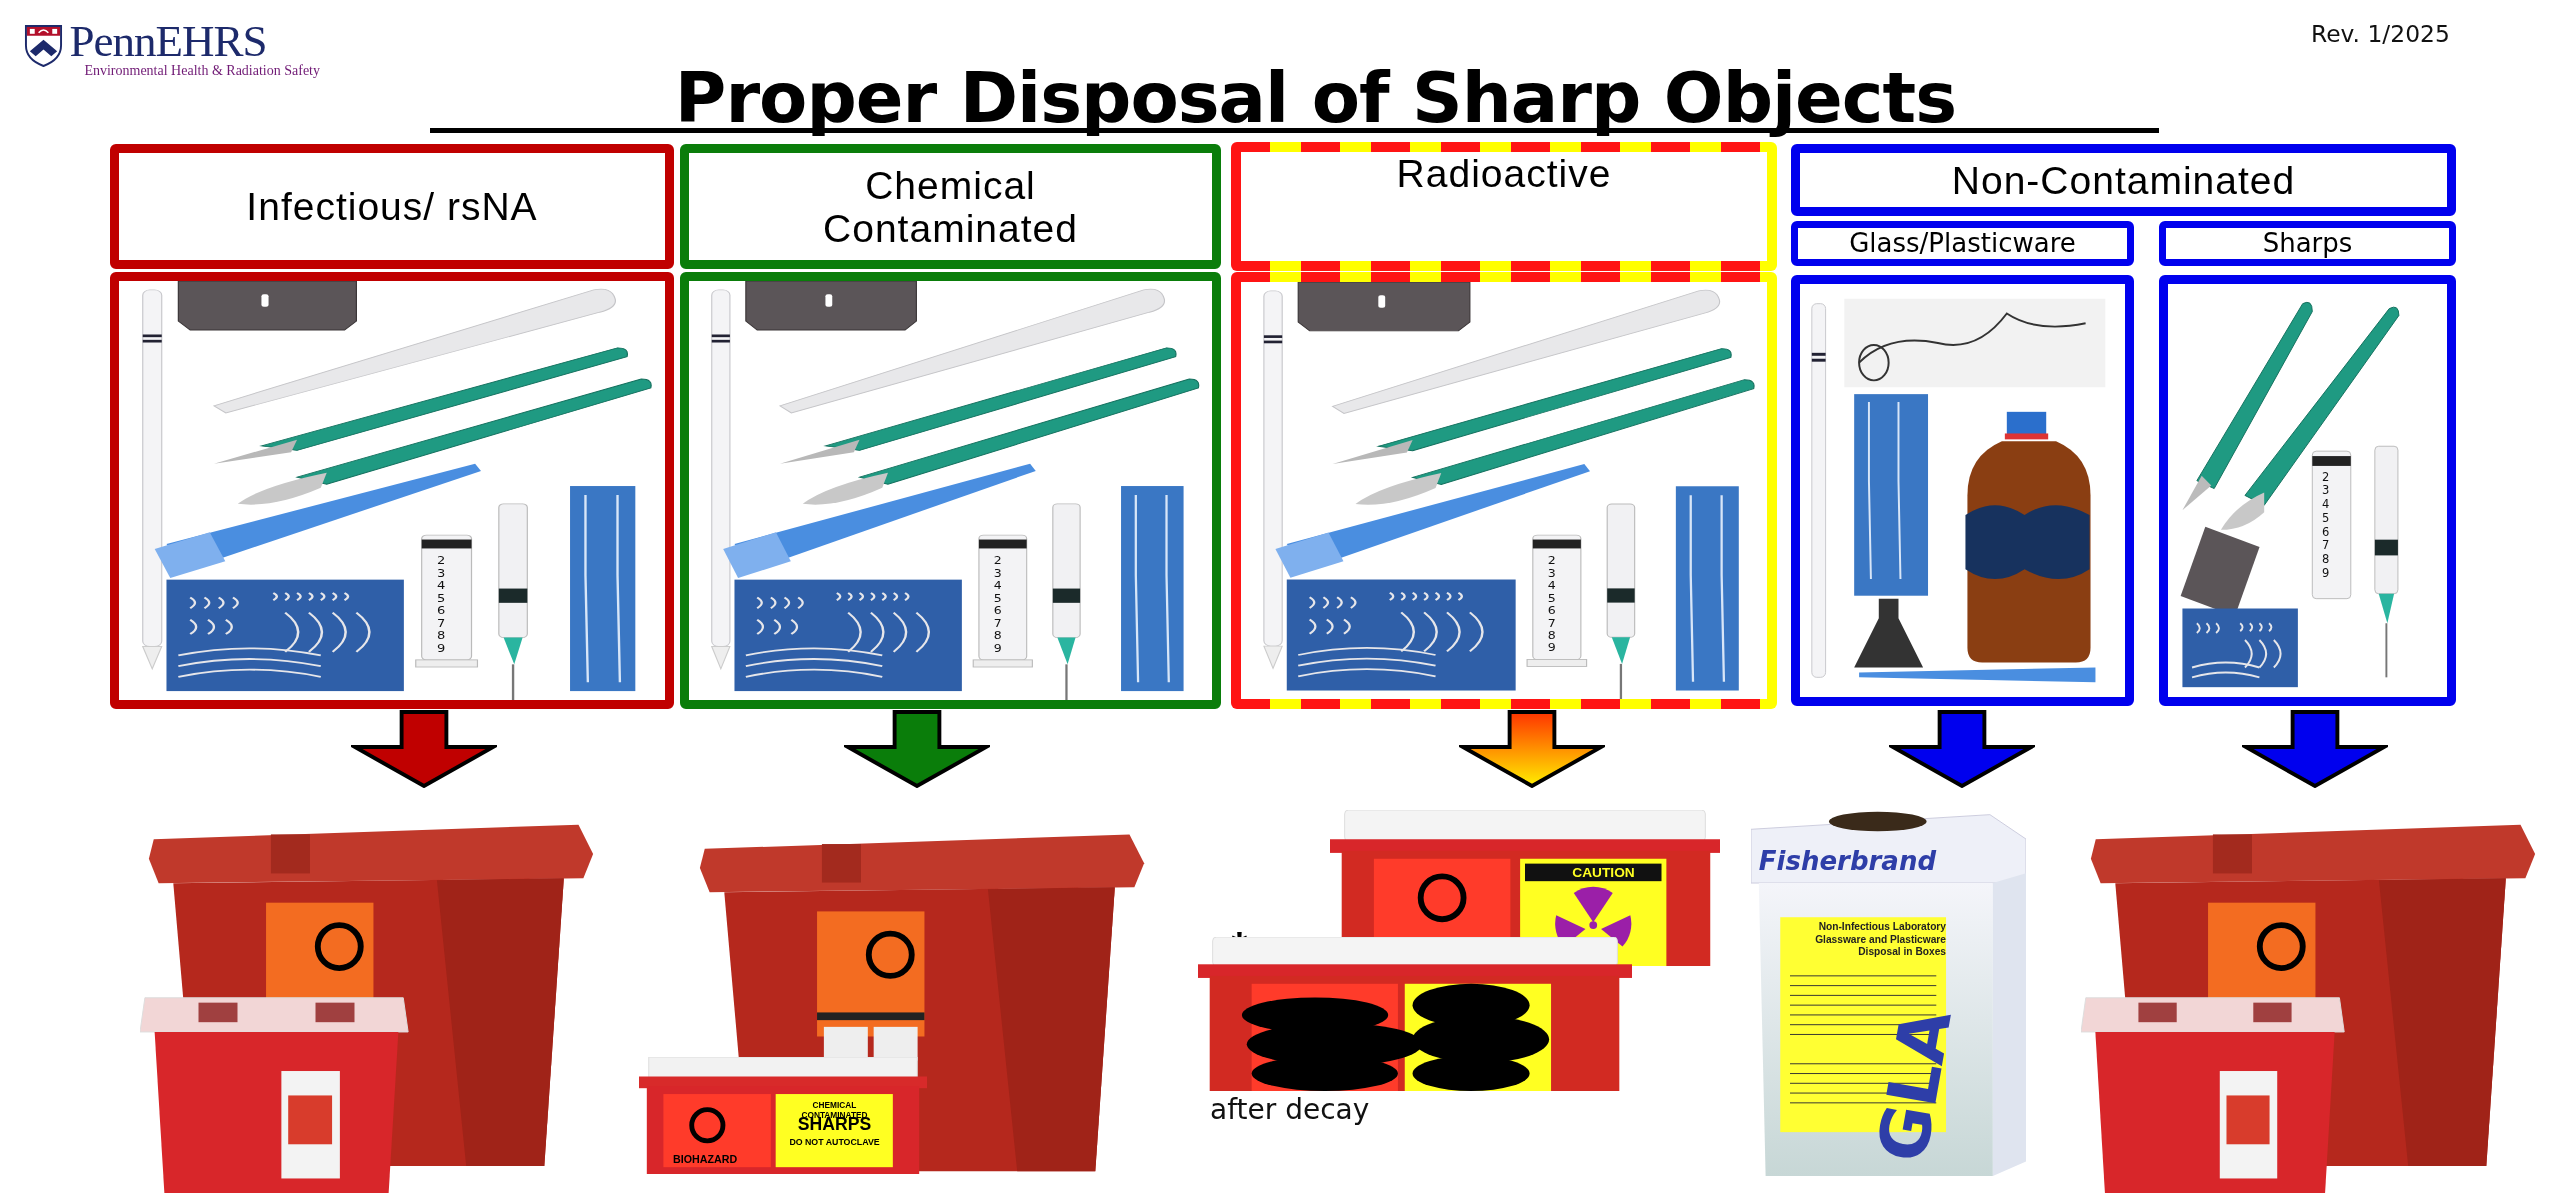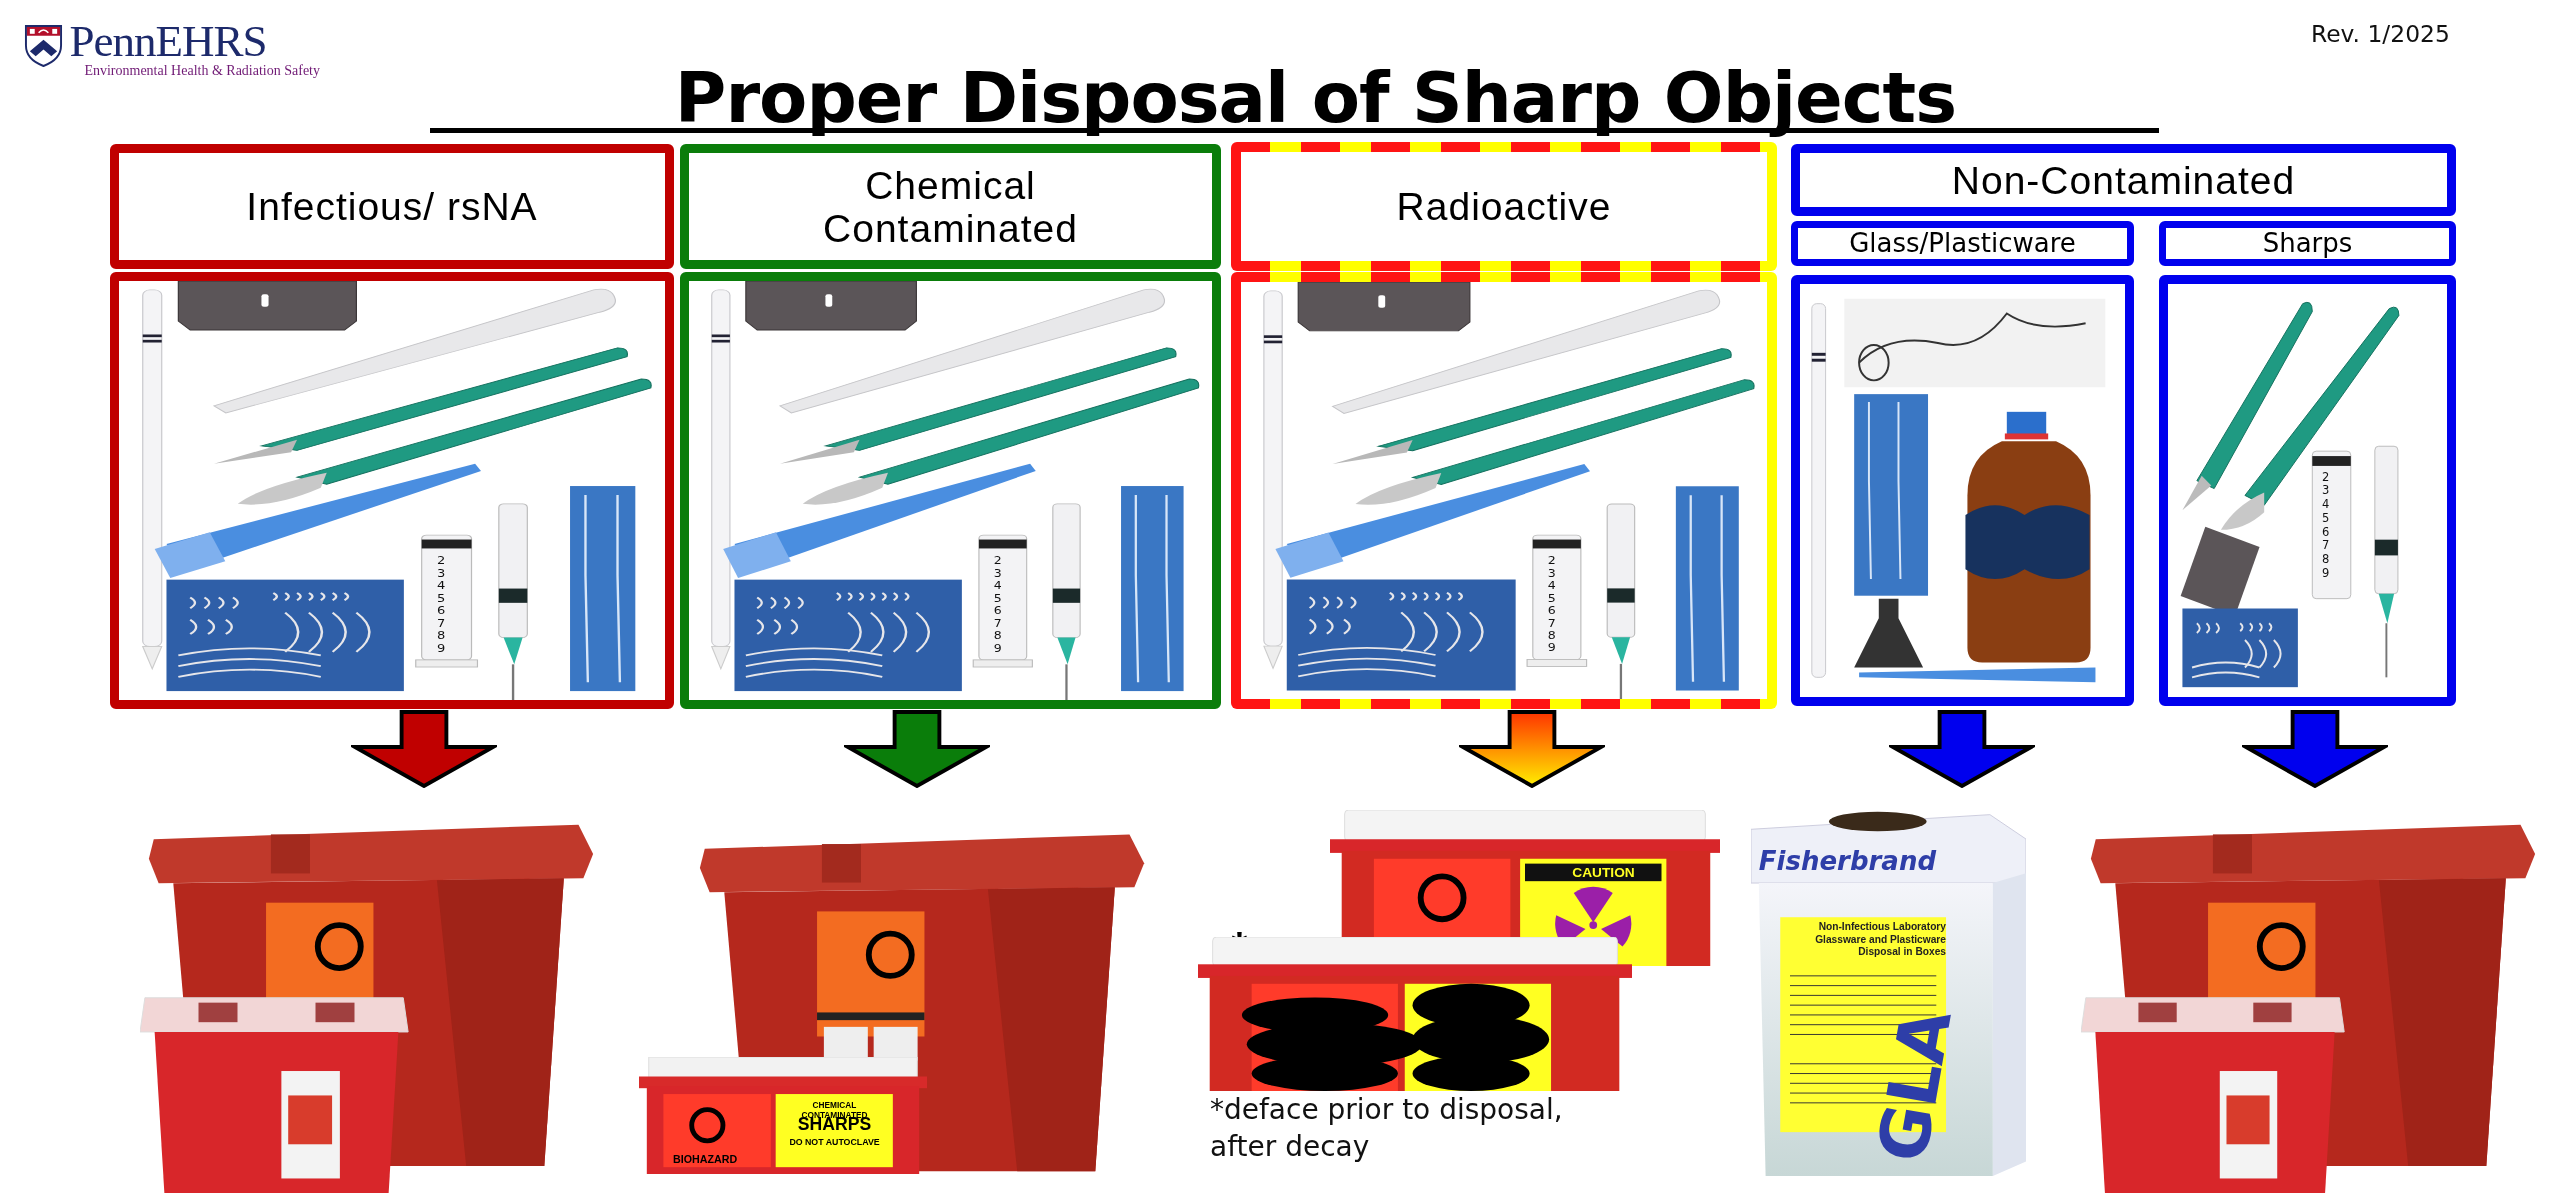--- a/index.html
+++ b/index.html
@@ -12,21 +12,21 @@
   #logo .sub{left:60px;top:41px;font-family:"Liberation Serif",serif;font-size:14px;color:#701a75;white-space:nowrap;}
   #rev{left:2311px;top:19.5px;font-size:23.4px;color:#111;font-family:"DejaVu Sans",sans-serif;}
   #title{left:427px;top:60px;width:1742px;text-align:center;font-family:"DejaVu Sans",sans-serif;font-weight:bold;font-size:69px;line-height:76px;color:#000;letter-spacing:-1px;transform:scaleX(1.02);transform-origin:left;}
   #title-underline{left:430px;top:128px;width:1729px;height:4.9px;background:#000;}
   .hdr{box-sizing:border-box;background:#fff;display:flex;align-items:center;justify-content:center;text-align:center;color:#000;border-radius:5.9px;}
   .hdr span{display:block;}
   .red{border:9.8px solid #c00000;}
   .green{border:9.8px solid #0a7d0a;}
   .blue{border:9.8px solid #0000ee;}
   .radwrap{background:repeating-linear-gradient(90deg,#ff1414 0 39px,#ffff00 39px 70px);padding:9.8px;box-sizing:border-box;border-radius:5.9px;}
-  .radwrap .inner{background:#fff;width:100%;height:100%;display:flex;align-items:center;justify-content:center;}
+  .radwrap .inner{background:#fff;width:100%;height:100%;display:flex;justify-content:center;}
   .h1txt{font-size:39px;line-height:43px;font-family:"Liberation Sans",sans-serif;letter-spacing:1px;}
   .subtxt{font-size:26px;line-height:29px;font-family:"DejaVu Sans",sans-serif;}
   .panel{box-sizing:border-box;background:#fff;border-radius:5.9px;overflow:hidden;}
   .panel .canvas{position:relative;width:100%;height:100%;background:#fff;}
   .arrow{width:146px;height:78px;}
   .note{left:1210px;top:1091px;font-family:"DejaVu Sans",sans-serif;font-size:28px;line-height:37px;color:#111;}
   .ast{left:1231px;top:922px;font-size:43px;font-weight:bold;color:#000;}
 </style>
 </head>
 <body>
@@ -342,21 +342,20 @@
       <ellipse cx="120" cy="80" rx="75" ry="18"></ellipse>
         <ellipse cx="140" cy="110" rx="90" ry="22"></ellipse>
         <ellipse cx="130" cy="140" rx="75" ry="18"></ellipse>
       <ellipse cx="280" cy="70" rx="60" ry="22"></ellipse>
         <ellipse cx="290" cy="105" rx="70" ry="24"></ellipse>
         <ellipse cx="280" cy="140" rx="60" ry="18"></ellipse>
     </g>
   </svg>
 </div>
 <div class="abs note">
-  <div>*deface prior to disposal,</div>
   <div>after decay</div>
 </div>
 
 <div class="abs" style="left:1751px;top:800px;width:275px;height:381px;">
   <svg width="100%" height="100%" viewBox="0 0 282 390" preserveAspectRatio="none">
     <defs>
         <linearGradient id="boxg" x1="0" y1="0" x2="0" y2="1">
           <stop offset="0" stop-color="#f4f5fa"></stop>
           <stop offset="1" stop-color="#c7d7d6"></stop>
         </linearGradient>

